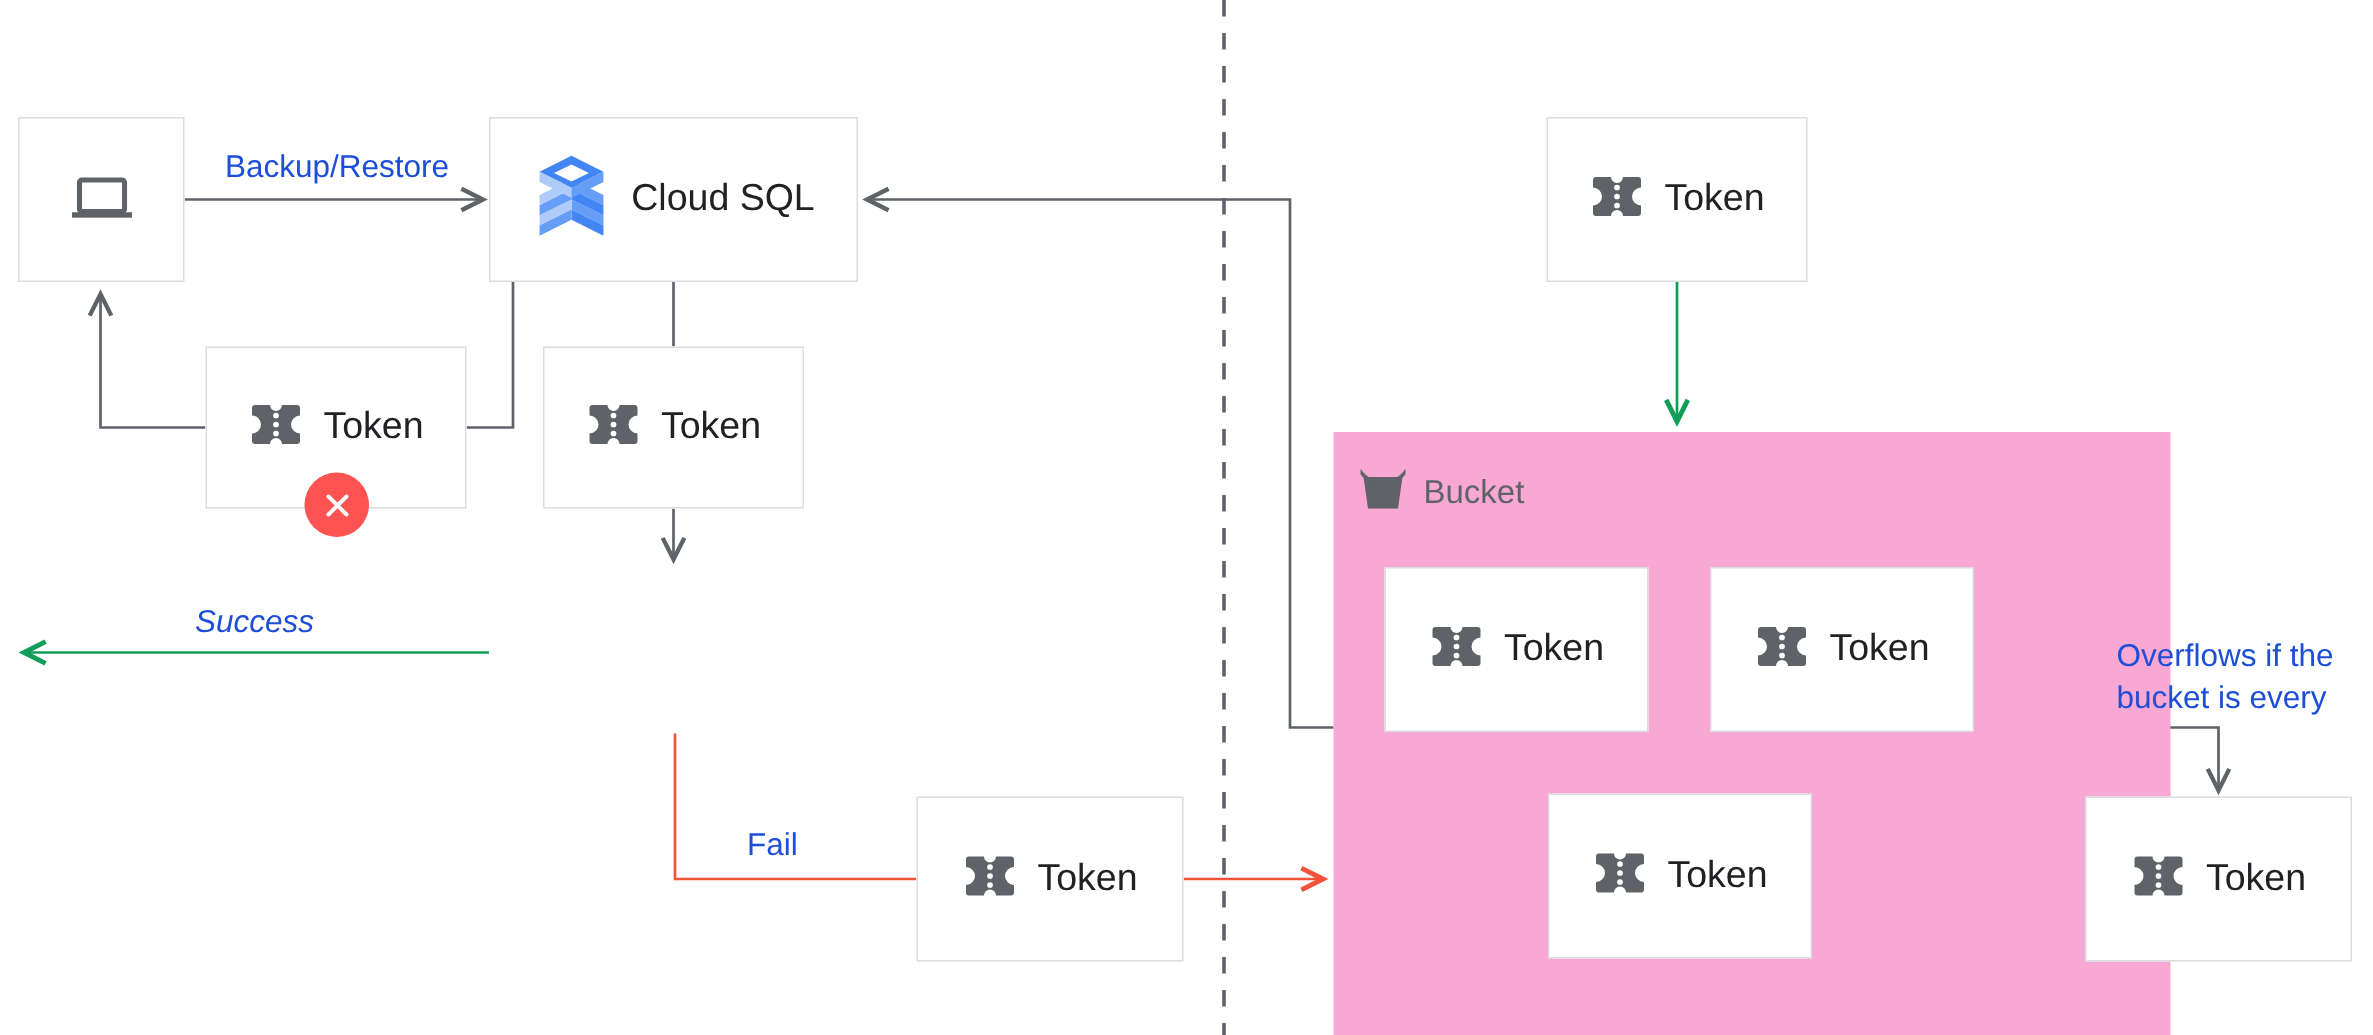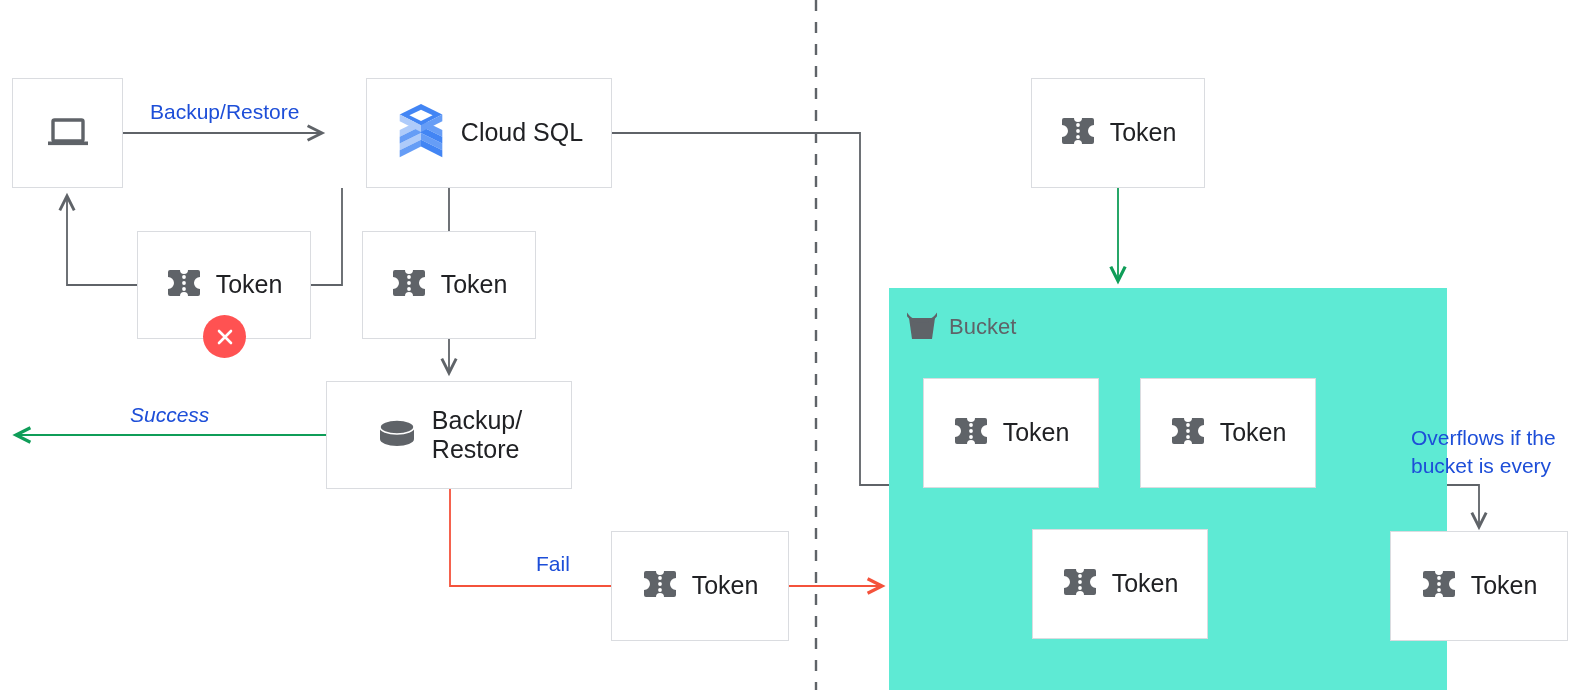--- a/index.html
+++ b/index.html
@@ -13,21 +13,21 @@
   .box .label{font-size:25px;color:#202124;line-height:1.18;white-space:pre-line;}
 
   
   .token-icon{width:36px;height:30px;flex:0 0 auto;}
   .db-icon{width:42px;height:34px;flex:0 0 auto;}
   .laptop-icon{width:48px;height:40px;}
   .cloudsql-icon{width:52px;height:60px;flex:0 0 auto;}
   .bucket-icon{width:34px;height:30px;flex:0 0 auto;}
 
   
-  #bucket-panel{position:absolute;left:889px;top:288px;width:558px;height:402px;background:#5eead4;}
+  #bucket-panel{position:absolute;left:889px;top:288px;width:558px;height:402px;background:#f9a8d4;}
   #bucket-header{position:absolute;left:16px;top:22px;display:flex;align-items:center;gap:10px;}
   #bucket-header .btxt{font-size:22px;color:#5f6368;}
   #bucket-panel .box{background:#ffffff;}
 
   
   .freetext{position:absolute;color:#1d4ed8;font-size:21px;line-height:1.32;white-space:pre-line;}
   #main-title{position:absolute;left:1051px;top:12px;font-size:27px;font-weight:bold;color:#202124;}
 
   
   #wires{position:absolute;left:0;top:0;width:1582px;height:690px;pointer-events:none;}
@@ -136,21 +136,21 @@
 
   <div class="box" style="left:12px;top:78px;width:111px;height:110px;">
     <span>
       <svg class="laptop-icon" viewBox="0 0 48 40">
         <rect x="9" y="9" width="30" height="21" rx="1.6" fill="none" stroke="#5f6368" stroke-width="3.4"></rect>
         <rect x="4" y="30.5" width="40" height="3.6" fill="#5f6368"></rect>
       </svg>
     </span>
   </div>
 
-  <div class="box" style="left:326px;top:78px;width:246px;height:110px;margin-left:40px;">
+  <div class="box" style="left:326px;top:78px;width:246px;height:110px;">
     <div class="inner">
       <span>
         <svg class="cloudsql-icon" viewBox="0 0 52 62">
 
           <path d="M26,40 L48,51 L48,44 L26,33 Z" fill="#669df6"></path>
           <path d="M26,40 L4,51 L4,44 L26,33 Z" fill="#aecbfa"></path>
           <path d="M26,47 L48,58 L48,51 L26,40 Z" fill="#4285f4"></path>
           <path d="M26,47 L4,58 L4,51 L26,40 Z" fill="#669df6"></path>
 
           <path d="M26,26 L48,37 L48,30 L26,19 Z" fill="#669df6"></path>
@@ -195,32 +195,20 @@
           <path d="M4,2 H14 a4,4 0 0 0 8,0 H32 a2,2 0 0 1 2,2 V9 a6,6 0 0 0 0,12 v5 a2,2 0 0 1 -2,2 H22 a4,4 0 0 0 -8,0 H4 a2,2 0 0 1 -2,-2 V21 a6,6 0 0 0 0,-12 V4 a2,2 0 0 1 2,-2 Z" fill="#5f6368"></path>
           <circle cx="18" cy="9" r="1.9" fill="#fff"></circle>
           <circle cx="18" cy="15" r="1.9" fill="#fff"></circle>
           <circle cx="18" cy="21" r="1.9" fill="#fff"></circle>
         </svg>
       </span>
       <span class="label">Token</span>
     </div>
   </div>
 
-  <div class="box" style="left:326px;top:381px;width:246px;height:108px;">
-    <div class="inner">
-      <span>
-        <svg class="db-icon" viewBox="0 0 42 34">
-          <path d="M4,11 a17,7 0 0 1 34,0 V23 a17,7 0 0 1 -34,0 Z" fill="#5f6368"></path>
-          <ellipse cx="21" cy="11" rx="17" ry="7" fill="#5f6368" stroke="#ffffff" stroke-width="1.6"></ellipse>
-        </svg>
-      </span>
-      <span class="label">Backup/
-Restore</span>
-    </div>
-  </div>
 
   <div class="box" style="left:611px;top:531px;width:178px;height:110px;">
     <div class="inner">
       <span>
         <svg class="token-icon" viewBox="0 0 36 30">
           <path d="M4,2 H14 a4,4 0 0 0 8,0 H32 a2,2 0 0 1 2,2 V9 a6,6 0 0 0 0,12 v5 a2,2 0 0 1 -2,2 H22 a4,4 0 0 0 -8,0 H4 a2,2 0 0 1 -2,-2 V21 a6,6 0 0 0 0,-12 V4 a2,2 0 0 1 2,-2 Z" fill="#5f6368"></path>
           <circle cx="18" cy="9" r="1.9" fill="#fff"></circle>
           <circle cx="18" cy="15" r="1.9" fill="#fff"></circle>
           <circle cx="18" cy="21" r="1.9" fill="#fff"></circle>
         </svg>
@@ -254,18 +242,18 @@
         </svg>
       </span>
       <span class="label">Token</span>
     </div>
   </div>
 
   <div class="freetext" style="left:150px;top:98px;">Backup/Restore</div>
 
   <div class="freetext" style="left:130px;top:401px;font-style:italic;">Success</div>
 
-  <div class="freetext" style="left:536px;top:550px;">Fail</div>
+  <div class="freetext" style="left:498px;top:550px;">Fail</div>
 
   <div class="freetext" style="left:1411px;top:424px;">Overflows if the
 bucket is every</div>
 
 </div>
 
 </body></html>

